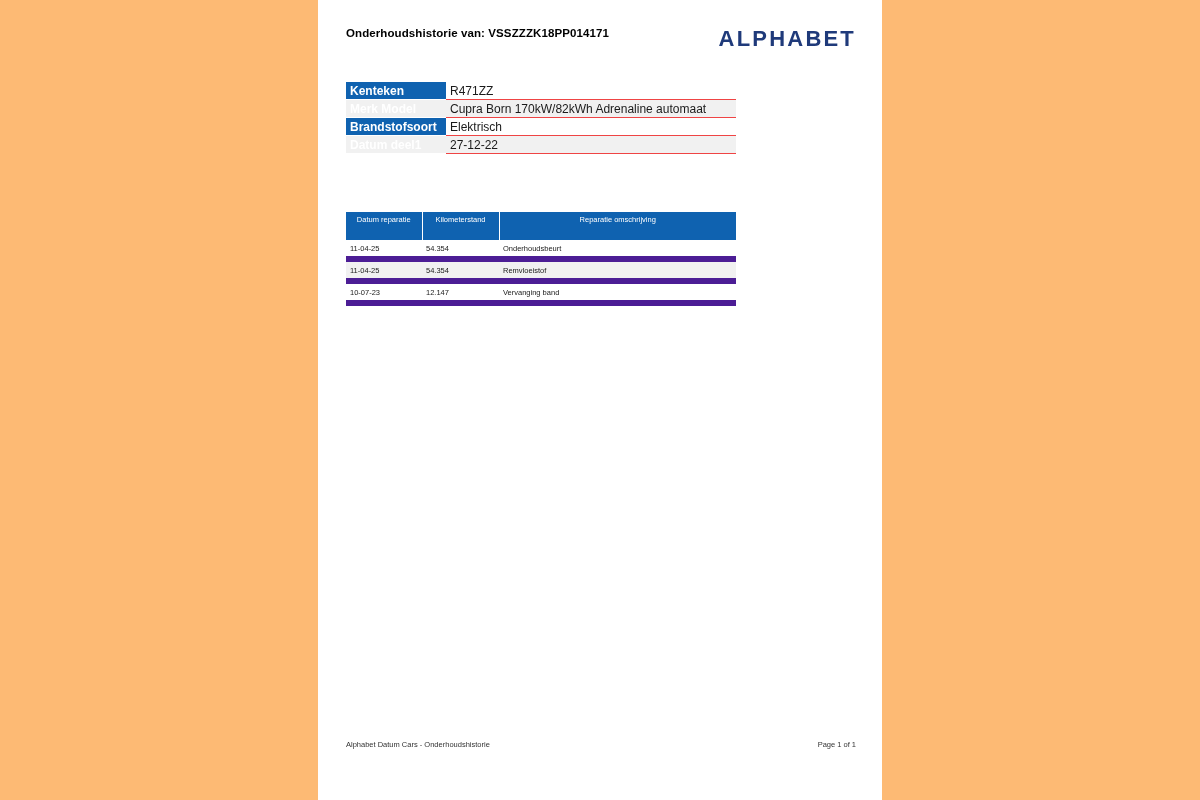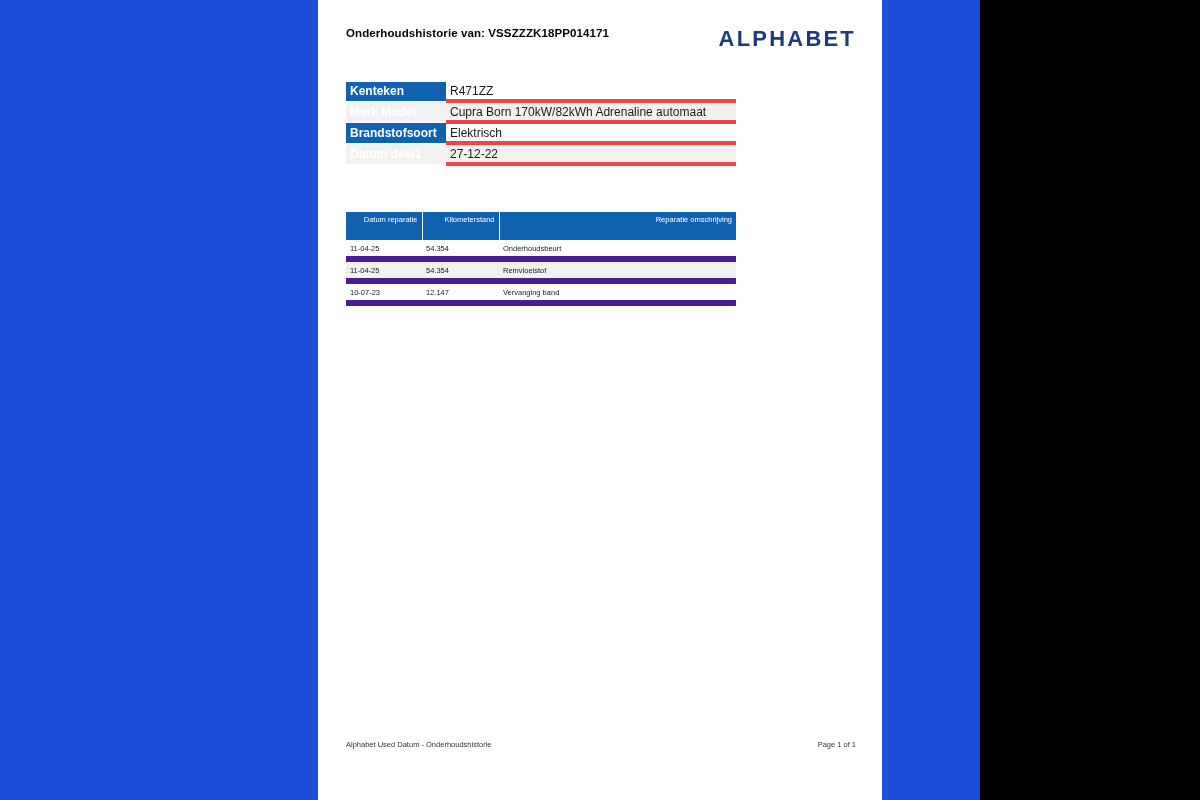--- a/index.html
+++ b/index.html
@@ -8,23 +8,23 @@
   }
   body {
     width: 1200px;
     height: 800px;
     background: #000000;
     font-family: "Liberation Sans", sans-serif;
     overflow: hidden;
   }
   .viewer {
     position: relative;
-    width: 980px;
+    width: 1200px;
     height: 800px;
-    background: #1d4ed8;
+    background: #fdba74;
   }
   .page {
     position: absolute;
     left: 318px;
     top: 0px;
     width: 564px;
     height: 800px;
     background: #ffffff;
   }
   .page-inner {
@@ -86,41 +86,41 @@
   .info-table td.k {
     width: 92px;
     background: #0f62b0;
     color: #ffffff;
     font-weight: bold;
     border-bottom: 1px solid #ffffff;
   }
   .info-table td.v {
     background: #ffffff;
     color: #1a1a1a;
-    border-bottom: 4px solid #ef4444;
+    border-bottom: 1px solid #ef4444;
   }
   .info-table tr.alt td.v {
     background: #f1f1f1;
   }
 
   
   .repairs-table {
     position: absolute;
     left: 28px;
     top: 212px;
     width: 390px;
     border-collapse: collapse;
     table-layout: fixed;
   }
   .repairs-table thead th {
     background: #0f62b0;
     color: #ffffff;
     font-size: 7.5px;
     font-weight: normal;
-    text-align: right;
+    text-align: center;
     padding: 3px 4px 16px 4px;
     vertical-align: top;
     border-right: 1px solid #ffffff;
   }
   .repairs-table thead th:last-child {
     border-right: 0;
   }
   .repairs-table col.c1 { width: 76px; }
   .repairs-table col.c2 { width: 77px; }
   .repairs-table col.c3 { width: 237px; }
@@ -222,19 +222,19 @@
           </tr>
           <tr>
             <td>10-07-23</td>
             <td>12.147</td>
             <td>Vervanging band</td>
           </tr>
         </tbody>
       </table>
 
       <div class="footer">
-        <div class="footer-left">Alphabet  Used Datum - Onderhoudshistorie</div>
+        <div class="footer-left">Alphabet  Datum Cars - Onderhoudshistorie</div>
         <div class="footer-right">Page 1 of 1</div>
       </div>
 
     </div>
   </div>
 </div>
 
 </body></html>

